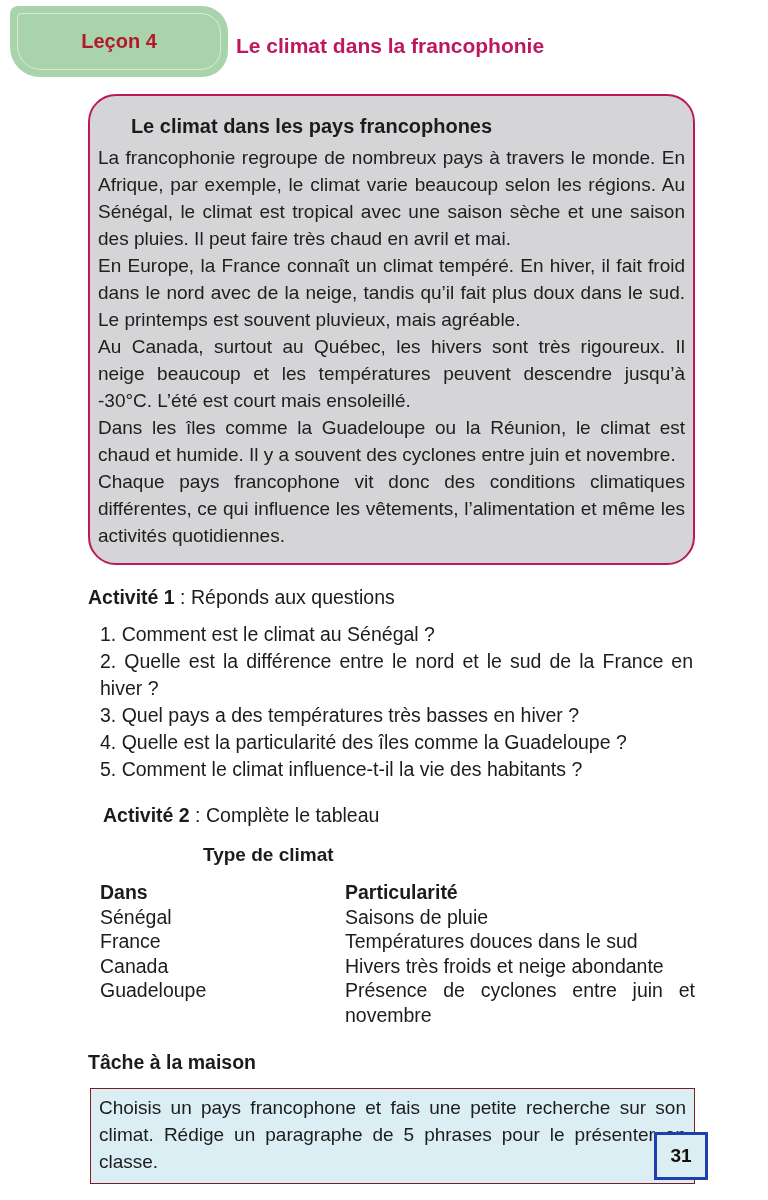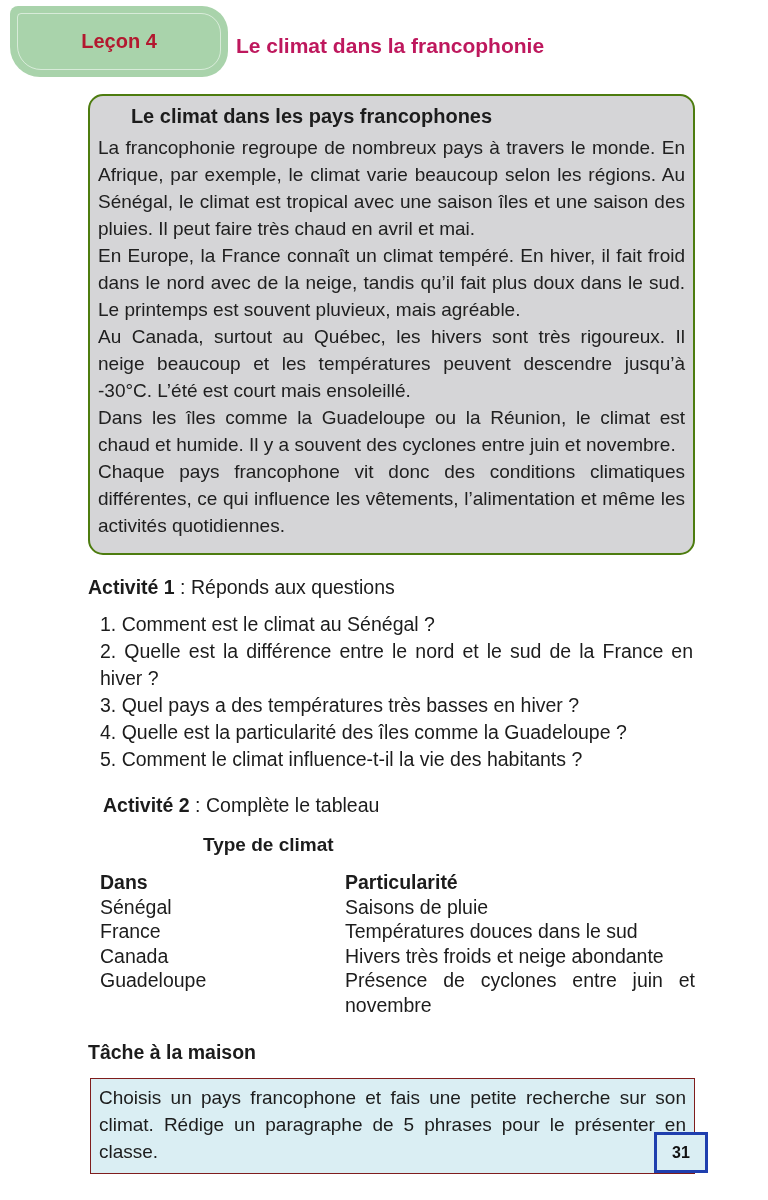--- a/index.html
+++ b/index.html
@@ -43,23 +43,23 @@
   
   .content {
     position: absolute;
     left: 88px; top: 94px;
     width: 607px;
   }
 
   
   .reading-box {
     background: #d5d5d7;
-    border: 2px solid #4d7c0f;
-    border-radius: 15px;
-    padding: 9px 8px 14px 8px;
+    border: 2px solid #be185d;
+    border-radius: 28px;
+    padding: 19px 8px 14px 8px;
   }
   .reading-title {
     font-weight: bold;
     font-size: 20px;
     text-align: center;
     padding-right: 160px;
     margin-bottom: 6px;
   }
   .reading-box p {
     font-size: 19px;
@@ -122,44 +122,44 @@
   .homework-box p {
     font-size: 19px;
     line-height: 27px;
   }
   .homework-box p.justify { text-align: justify; }
 
   
   .page-number-box {
     position: absolute;
     left: 654px; top: 1132px;
-    width: 54px; height: 41px;
+    width: 54px; height: 48px;
     background: #daeef3;
     border: 3px solid #1f3fae;
     display: flex; align-items: center; justify-content: center;
     font-weight: bold;
-    font-size: 16px;
+    font-size: 19px;
     color: #111;
   }
 </style>
 </head>
 <body>
 
 <div class="lesson-tab">
   <div class="lesson-tab-inner">
     <span class="lesson-badge">Leçon 4</span>
   </div>
 </div>
 <div class="page-title">Le climat dans la francophonie</div>
 
 <div class="content">
 
   <div class="reading-box">
     <div class="reading-title">Le climat dans les pays francophones</div>
-    <p>La francophonie regroupe de nombreux pays à travers le monde. En Afrique, par exemple, le climat varie beaucoup selon les régions. Au Sénégal, le climat est tropical avec une saison îles et une saison des pluies. Il peut faire très chaud en avril et mai.</p>
+    <p>La francophonie regroupe de nombreux pays à travers le monde. En Afrique, par exemple, le climat varie beaucoup selon les régions. Au Sénégal, le climat est tropical avec une saison sèche et une saison des pluies. Il peut faire très chaud en avril et mai.</p>
     <p>En Europe, la France connaît un climat tempéré. En hiver, il fait froid dans le nord avec de la neige, tandis qu’il fait plus doux dans le sud. Le printemps est souvent pluvieux, mais agréable.</p>
     <p>Au Canada, surtout au Québec, les hivers sont très rigoureux. Il neige beaucoup et les températures peuvent descendre jusqu’à -30°C. L’été est court mais ensoleillé.</p>
     <p>Dans les îles comme la Guadeloupe ou la Réunion, le climat est chaud et humide. Il y a souvent des cyclones entre juin et novembre.</p>
     <p>Chaque pays francophone vit donc des conditions climatiques différentes, ce qui influence les vêtements, l’alimentation et même les activités quotidiennes.</p>
   </div>
 
   <div class="activity-heading">
     <span class="bold">Activité 1</span><span> : Réponds aux questions</span>
   </div>
   <div class="questions">

